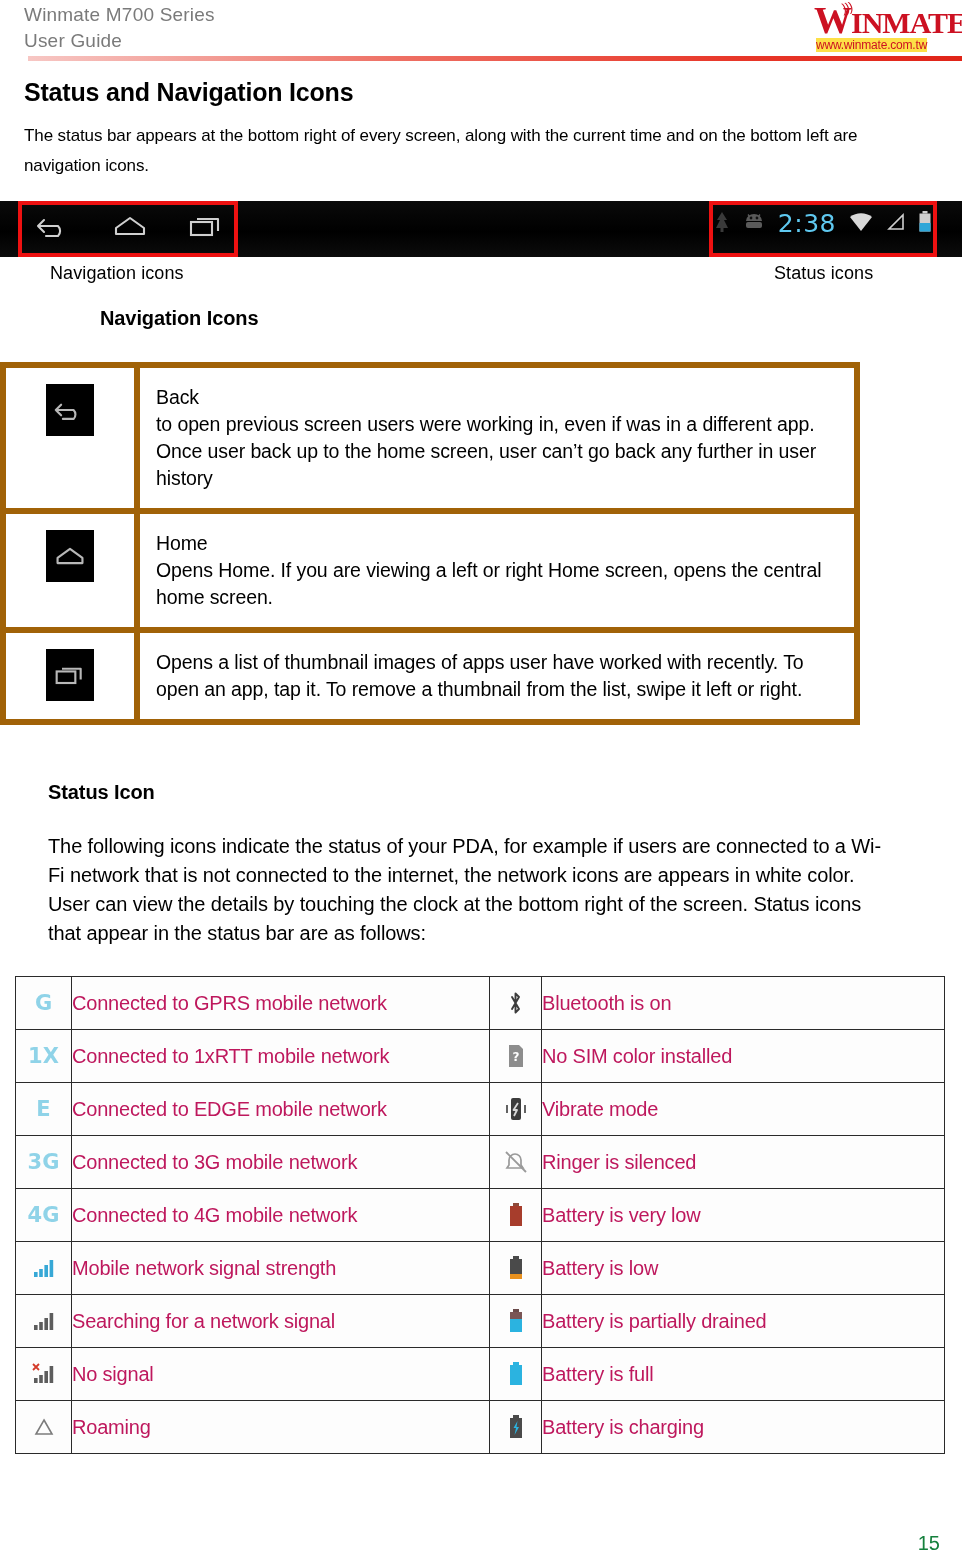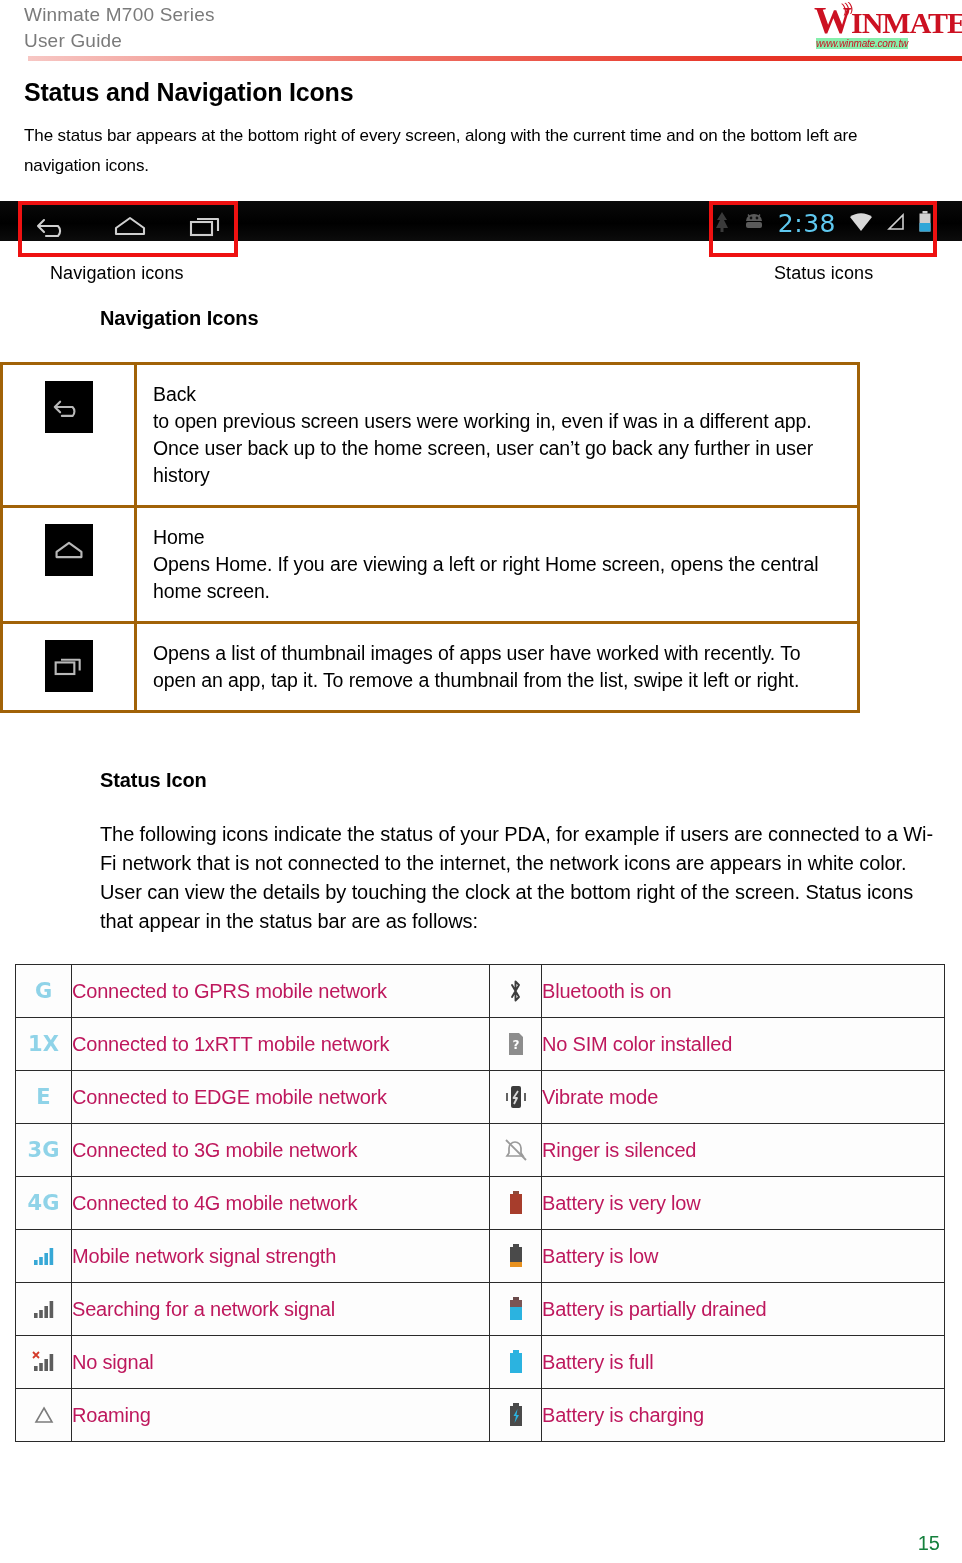--- a/index.html
+++ b/index.html
@@ -56,25 +56,24 @@
     position: absolute;
     left: 28px; top: -2px;
     font-size: 13px;
     color: #cc1122;
     transform: rotate(-12deg);
     letter-spacing: -1px;
   }
   .logo-url {
     position: absolute;
     left: 2px; top: 36px;
-    font-size: 10px;
+    font-size: 12px;
     color: #cc1122;
-    background: #86efac;
+    background: #fde047;
     letter-spacing: -0.2px;
-    font-style: italic;
   }
   .hdr-rule {
     position: absolute;
     left: 28px;
     right: 0;
     top: 56px;
     height: 5px;
     background: linear-gradient(to right, #f7c7c4 0%, #ee6f63 40%, #e8382a 75%, #e02418 100%);
   }
 
@@ -100,21 +99,21 @@
 
   
   .bar-figure {
     position: relative;
     margin: 20px 0 0 0;
     height: 62px;
   }
   .android-bar {
     position: absolute;
     left: 0; right: 0; top: 0;
-    height: 40px;
+    height: 56px;
     background: #050505;
     background: linear-gradient(to bottom, #0a0a0a 0%, #000000 55%, #0c0c0c 100%);
     padding-left: 17px;
   }
   .nav-group {
     position: absolute;
     left: 36px; top: 12px;
     display: flex;
     gap: 40px;
     align-items: center;
@@ -151,21 +150,21 @@
   .fig-caption.right { left: 774px; text-align: center; }
 
   
   table.nav-table {
     border-collapse: collapse;
     width: 860px;
     margin: 0 0 0 0;
     table-layout: fixed;
   }
   table.nav-table td {
-    border: 3px solid #a16207;
+    border: 6px solid #a16207;
     vertical-align: top;
     padding: 16px;
   }
   td.nav-icon-cell {
     width: 134px;
     text-align: center;
     vertical-align: middle;
     padding: 9px 0;
   }
   .black-tile {
@@ -357,21 +356,21 @@
       </span>
     </td>
     <td class="nav-desc-cell">
       <div>Opens a list of thumbnail images of apps user have worked with recently. To open an app, tap it. To remove a thumbnail from the list, swipe it left or right.</div>
     </td>
   </tr>
 </tbody>
     </table>
 </div>
 
-<div style="margin-top:56px; margin-left:100px; width:845px;">
+<div style="margin-top:56px; margin-left:48px; width:845px;">
   <h2 class="sub-title">Status Icon</h2>
   <p style="margin:28px 0 0 0; font-size:20px; line-height:29px; letter-spacing:-0.1px;">The following icons indicate the status of your PDA, for example if users are connected to a Wi-Fi network that is not connected to the internet, the network icons are appears in white color. User can view the details by touching the clock at the bottom right of the screen. Status icons that appear in the status bar are as follows:</p>
 </div>
 
 <div style="margin-top:28px;">
 <table class="status-table">
   <colgroup>
         <col style="width:56px">
         <col style="width:418px">
         <col style="width:52px">

